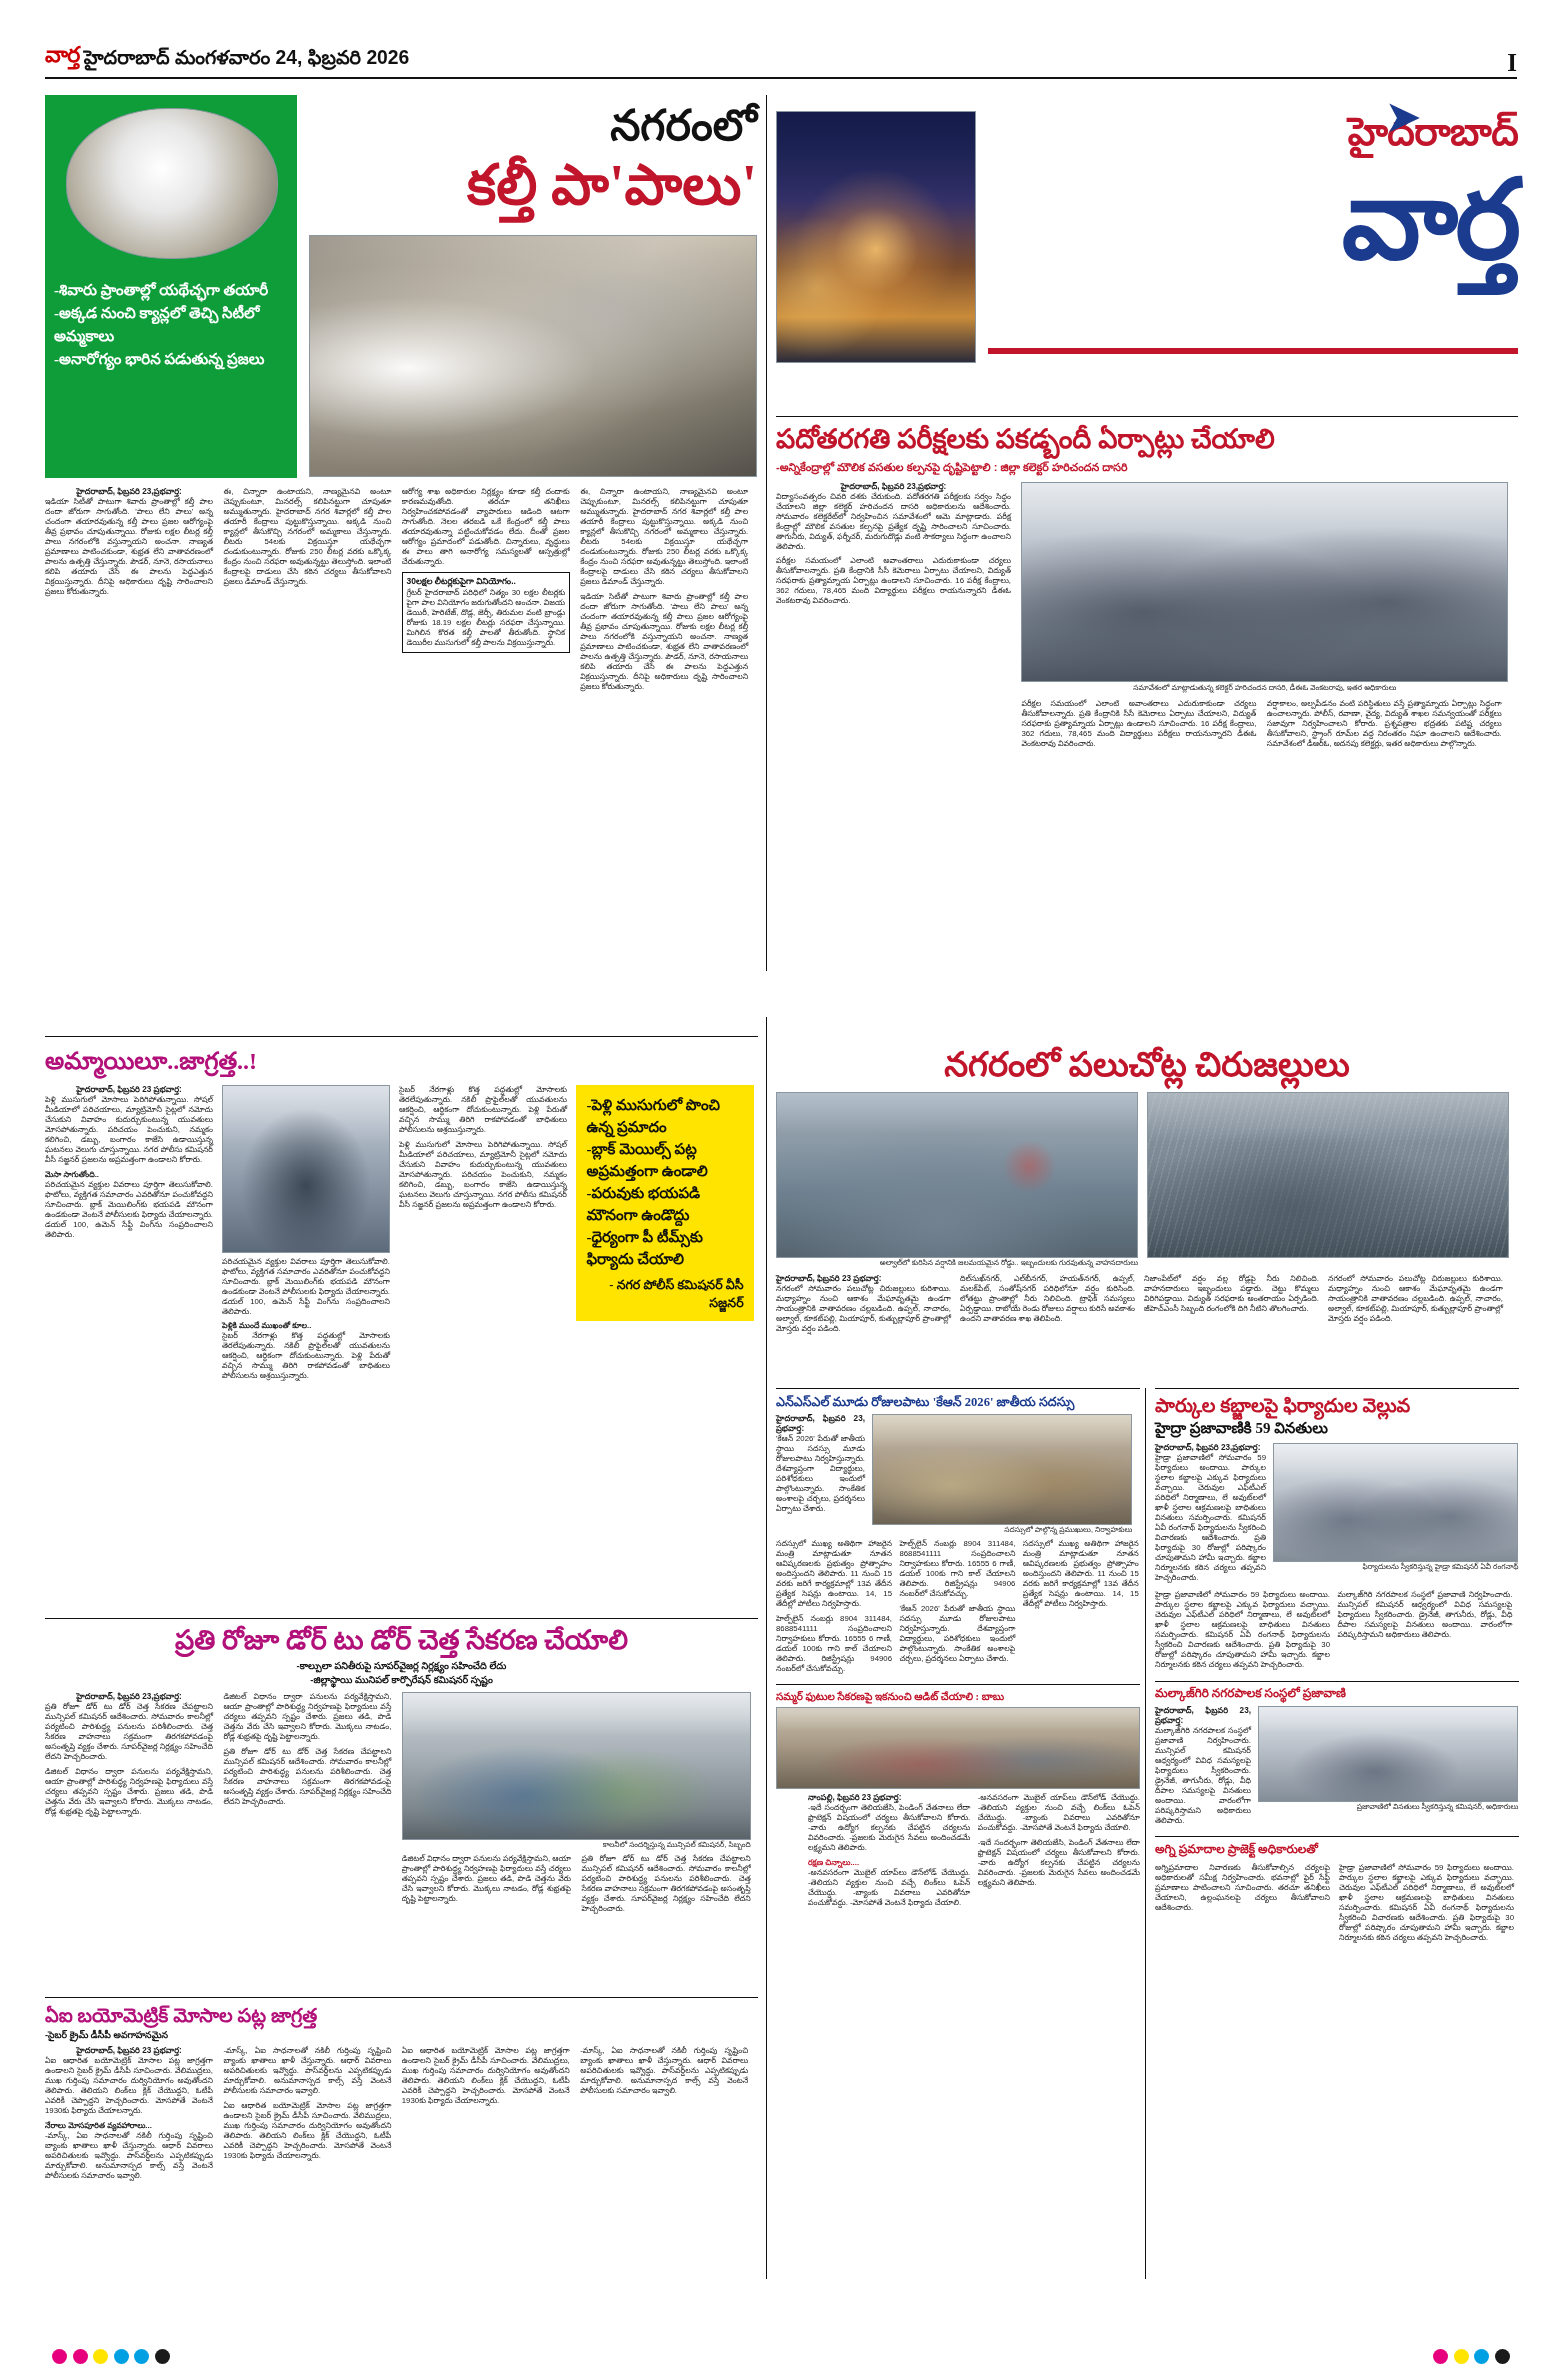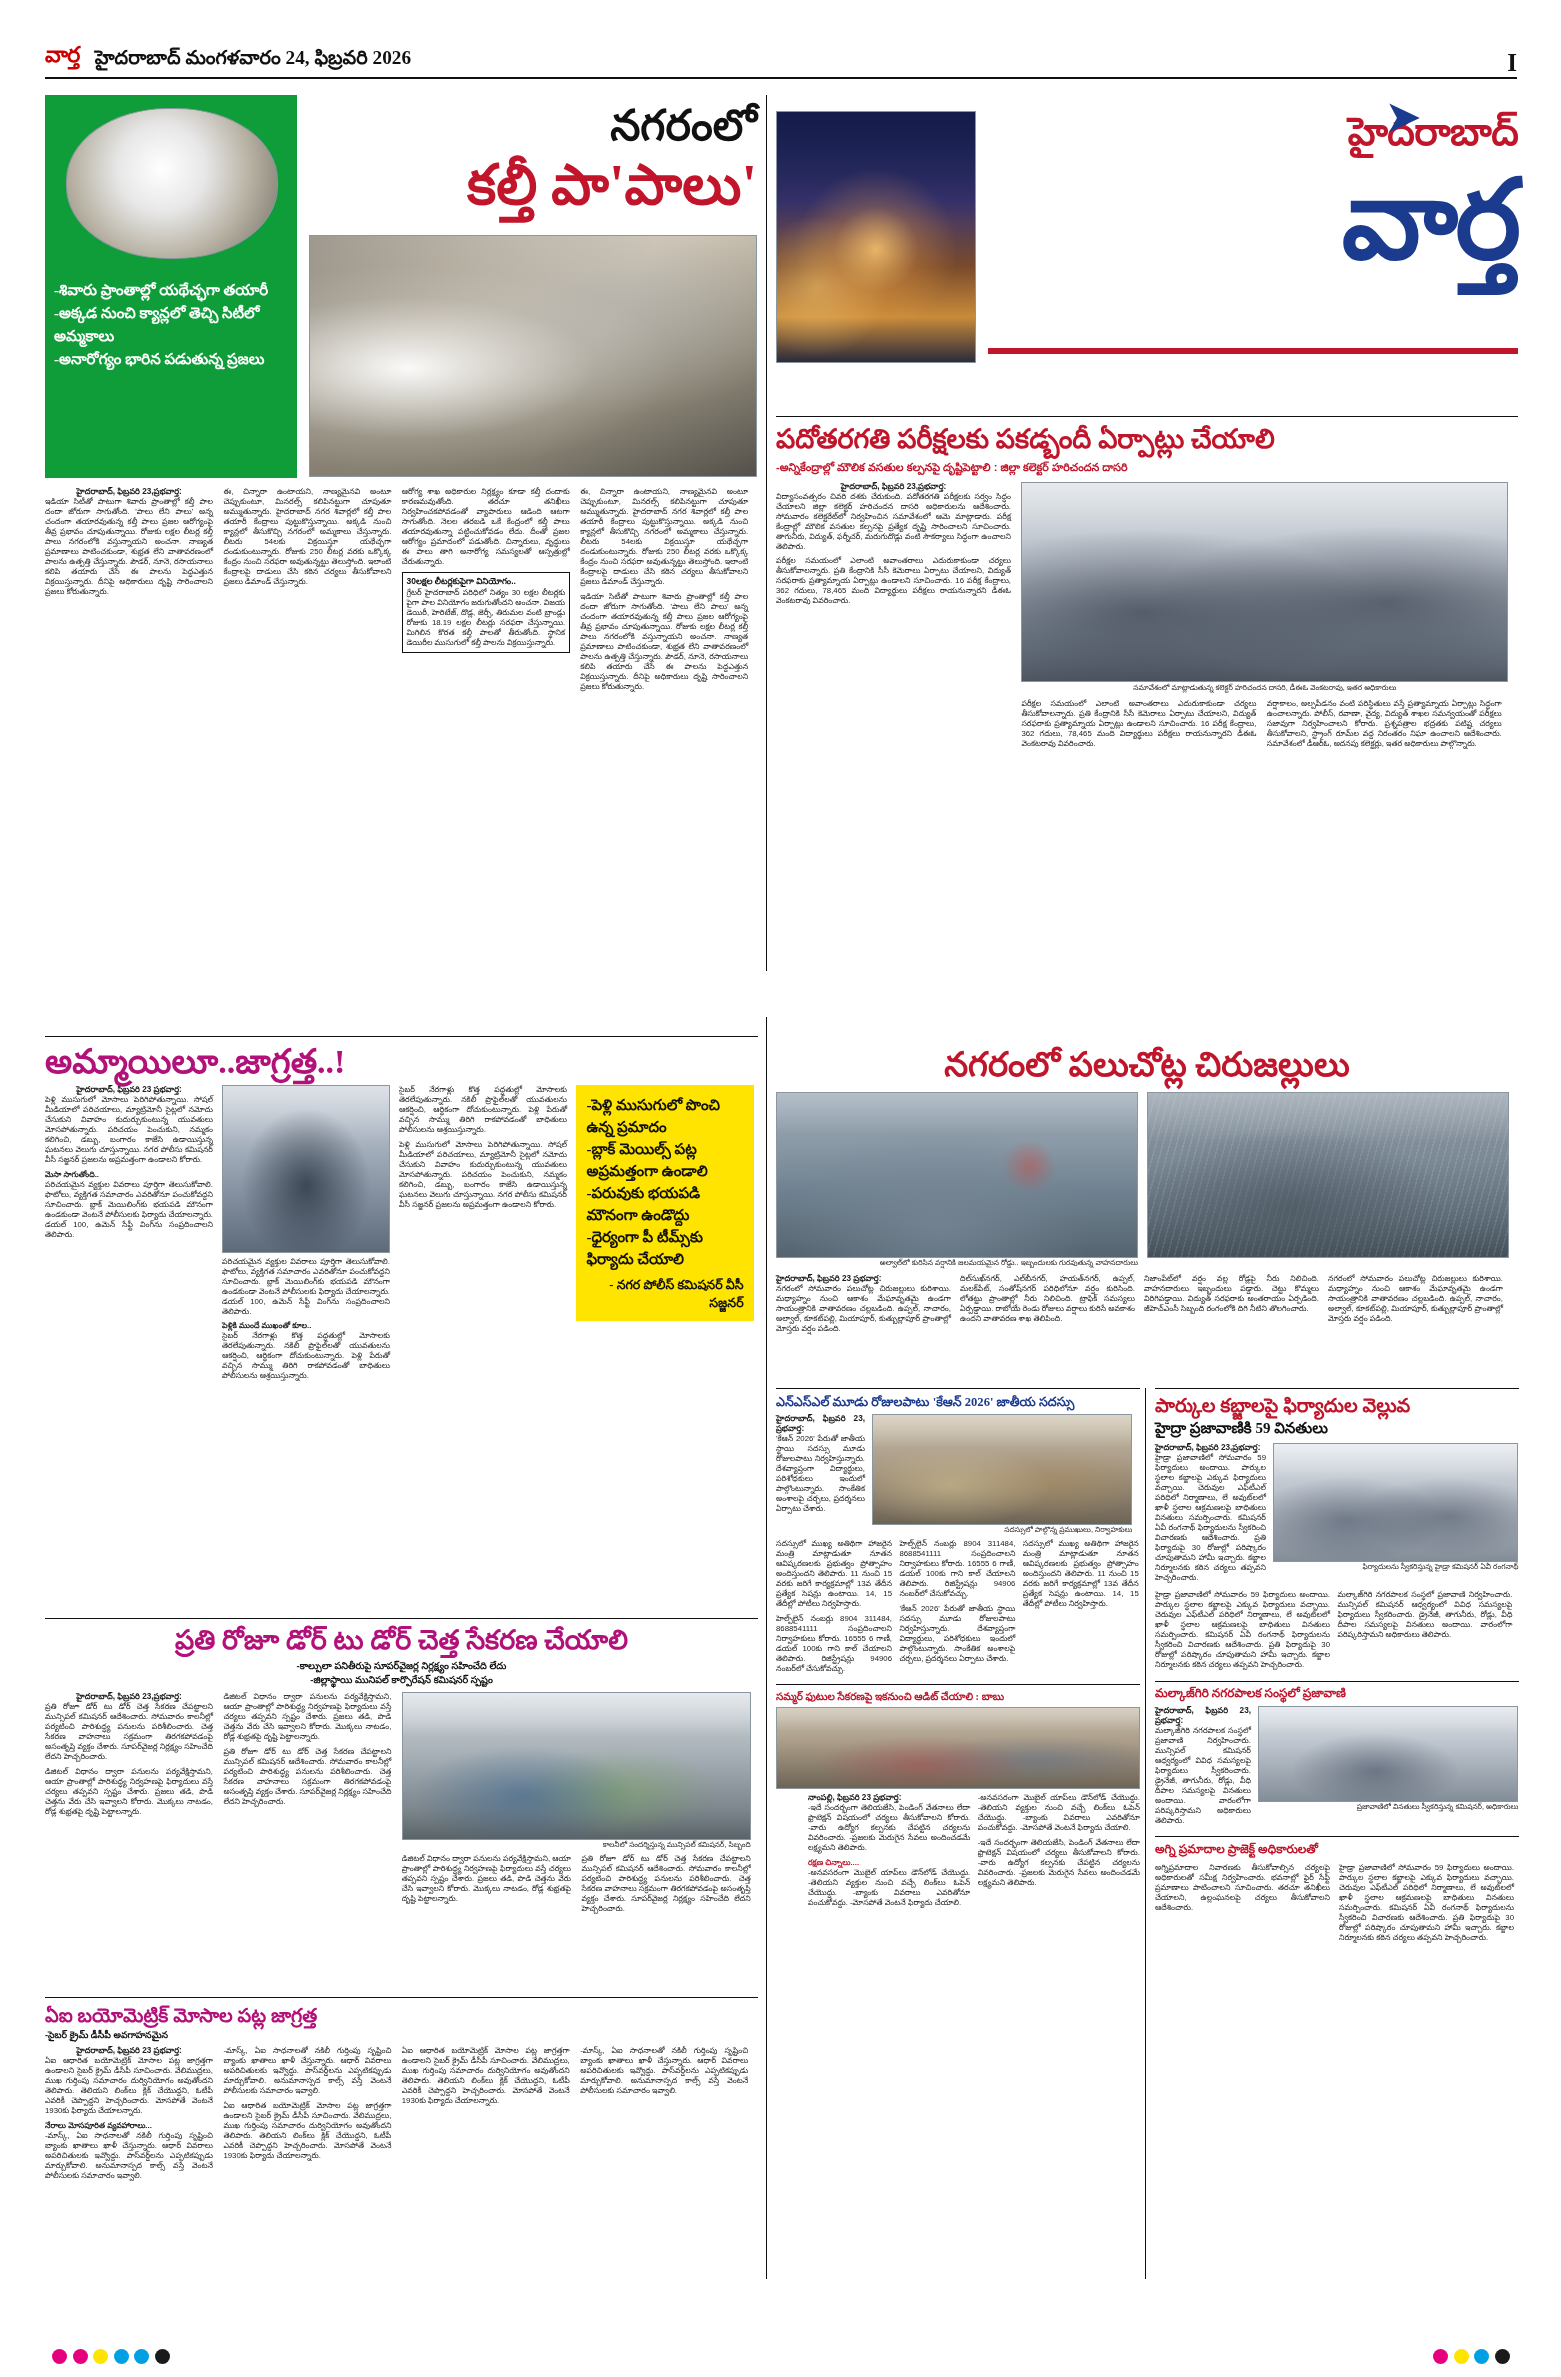--- a/index.html
+++ b/index.html
@@ -17,21 +17,21 @@
   
   .topbar {
     position:absolute; top:45px; left:45px; right:45px; height:34px;
     border-bottom:2.2px solid #111;
   }
   .topbar .logo {
     font-family:"Liberation Serif", serif;
     font-weight:bold; font-size:22px; color:#c00; letter-spacing:-0.7px;
   }
   .topbar .date {
-    font-size:19.3px; font-weight:bold; color:#111; margin-left:15px;font-family:Liberation Serif, serif;
+    font-size:19.3px; font-weight:bold; color:#111; margin-left:4px;
   }
   .topbar .left { position:absolute; left:0; bottom:4.5px; display:flex; align-items:flex-end; }
   .topbar .pageno {
     position:absolute; right:0; bottom:0px; font-size:25px; font-weight:bold;
     font-family:"Liberation Serif", serif;
   }
   .vline { position:absolute; width:0; border-left:1.5px solid #111; }
   .body-text {
     font-size:7.8px; line-height:10px; text-align:justify; color:#1a1a1a;
     letter-spacing:0px;
@@ -216,21 +216,21 @@
           <div style="width:235px;" class="body-text">
             <p>వర్షాకాలం, అల్పపీడనం వంటి పరిస్థితులు వస్తే ప్రత్యామ్నాయ ఏర్పాట్లు సిద్ధంగా ఉంచాలన్నారు. పోలీస్, రవాణా, వైద్య, విద్యుత్ శాఖల సమన్వయంతో పరీక్షలు సజావుగా నిర్వహించాలని కోరారు. ప్రశ్నపత్రాల భద్రతకు పటిష్ట చర్యలు తీసుకోవాలని, స్ట్రాంగ్ రూమ్‌ల వద్ద నిరంతరం నిఘా ఉంచాలని ఆదేశించారు. సమావేశంలో డీఆర్‌ఓ, అదనపు కలెక్టర్లు, ఇతర అధికారులు పాల్గొన్నారు.</p>
           </div>
         </div>
       </div>
     </div>
   </div>
 
   <div style="position:absolute; left:45px; top:1036px; width:713px;">
     <div style="border-top:1.5px solid #111; padding-top:4.5px;"></div>
-    <div class="headline-magenta" style="font-size:34px; line-height:39px;">అమ్మాయిలూ..జాగ్రత్త..!</div>
+    <div class="headline-magenta" style="font-size:24px; line-height:39px;">అమ్మాయిలూ..జాగ్రత్త..!</div>
 
     <div style="display:flex; gap:9px; margin-top:4.5px;">
       <div style="width:168px;" class="body-text">
         <div class="dateline" style="text-align:center;">హైదరాబాద్, ఫిబ్రవరి 23 ప్రభవార్త:</div>
         <p>పెళ్లి ముసుగులో మోసాలు పెరిగిపోతున్నాయి. సోషల్ మీడియాలో పరిచయాలు, మ్యాట్రిమోనీ సైట్లలో నమోదు చేసుకుని వివాహం కుదుర్చుకుంటున్న యువతులు మోసపోతున్నారు. పరిచయం పెంచుకుని, నమ్మకం కలిగించి, డబ్బు, బంగారం కాజేసి ఉడాయిస్తున్న ఘటనలు వెలుగు చూస్తున్నాయి. నగర పోలీసు కమిషనర్ వీసీ సజ్జనర్ ప్రజలను అప్రమత్తంగా ఉండాలని కోరారు.</p>
         <div style="font-weight:bold;">మెసా సాగుతోంది..</div>
         <p>పరిచయమైన వ్యక్తుల వివరాలు పూర్తిగా తెలుసుకోవాలి. ఫొటోలు, వ్యక్తిగత సమాచారం ఎవరితోనూ పంచుకోవద్దని సూచించారు. బ్లాక్ మెయిలింగ్‌కు భయపడి మౌనంగా ఉండకుండా వెంటనే పోలీసులకు ఫిర్యాదు చేయాలన్నారు. డయల్ 100, ఉమెన్ సేఫ్టీ వింగ్‌ను సంప్రదించాలని తెలిపారు.</p>
       </div>
       <div style="width:168px;">
         <div class="photo ph-police" style="width:168px; height:168px;">

